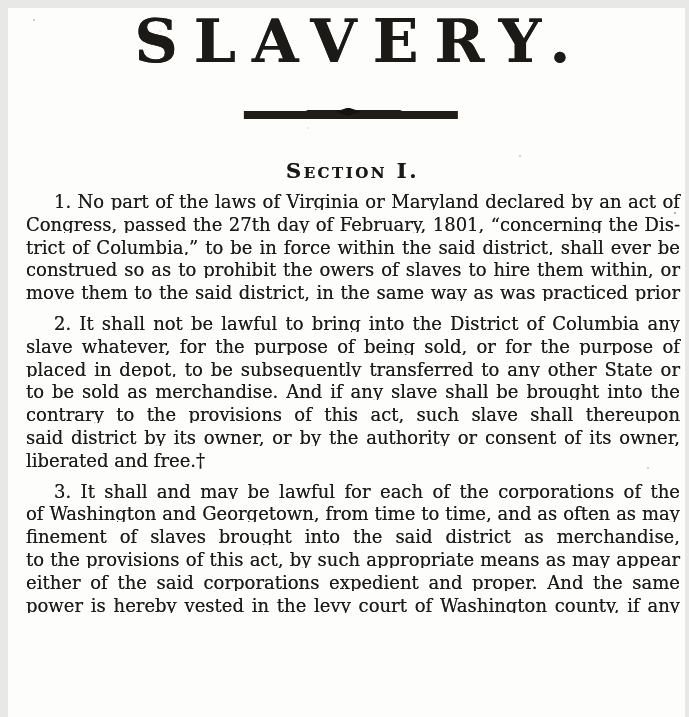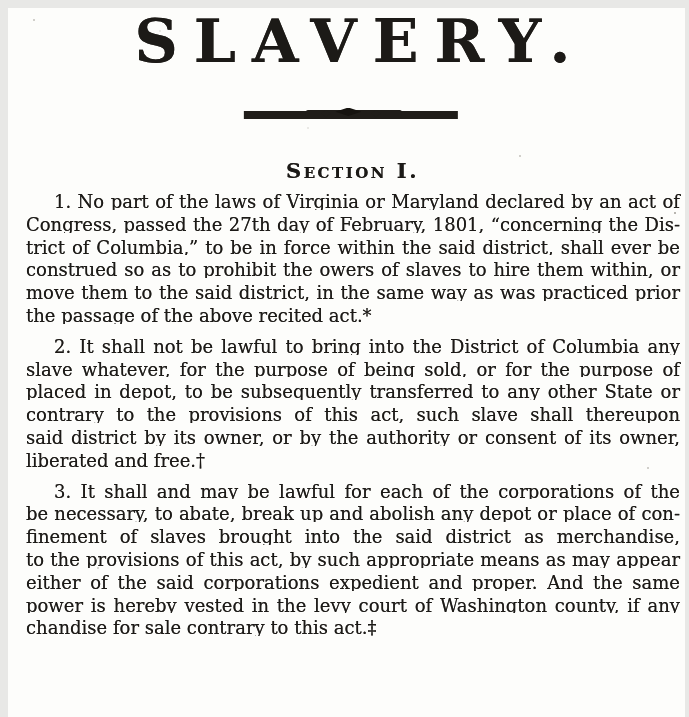--- a/index.html
+++ b/index.html
@@ -91,36 +91,35 @@
   <h2 class="section-heading">Section I.</h2>
 
   <div class="body-text">
 
     <p class="para">
       <span class="line firstline">1. No part of the laws of Virginia or Maryland declared by an act of</span>
       <span class="line">Congress, passed the 27th day of February, 1801, “concerning the Dis-</span>
       <span class="line">trict of Columbia,” to be in force within the said district, shall ever be</span>
       <span class="line">construed so as to prohibit the owers of slaves to hire them within, or re-</span>
       <span class="line">move them to the said district, in the same way as was practiced prior to</span>
-      <span class="line lastline">the passage of the above recited act.*</span>
     </p>
 
     <p class="para">
       <span class="line firstline">2. It shall not be lawful to bring into the District of Columbia any</span>
       <span class="line">slave whatever, for the purpose of being sold, or for the purpose of being</span>
       <span class="line">placed in depot, to be subsequently transferred to any other State or place</span>
+      <span class="line">to be sold as merchandise.  And if any slave shall be brought into the</span>
       <span class="line">contrary to the provisions of this act, such slave shall thereupon become</span>
       <span class="line">said district by its owner, or by the authority or consent of its owner,</span>
       <span class="line lastline">liberated and free.†</span>
     </p>
 
     <p class="para">
       <span class="line firstline">3. It shall and may be lawful for each of the corporations of the cities</span>
-      <span class="line">be necessary, to abate, break up and abolish any depot or place of con-</span>
+      <span class="line">of Washington and Georgetown, from time to time, and as often as may</span>
       <span class="line">finement of slaves brought into the said district as merchandise, contrary</span>
       <span class="line">to the provisions of this act, by such appropriate means as may appear to</span>
       <span class="line">either of the said corporations expedient and proper.  And the same</span>
       <span class="line">power is hereby vested in the levy court of Washington county, if any</span>
-      <span class="line lastline">chandise for sale contrary to this act.‡</span>
     </p>
 
   </div>
 </div>
 
 </body></html>

